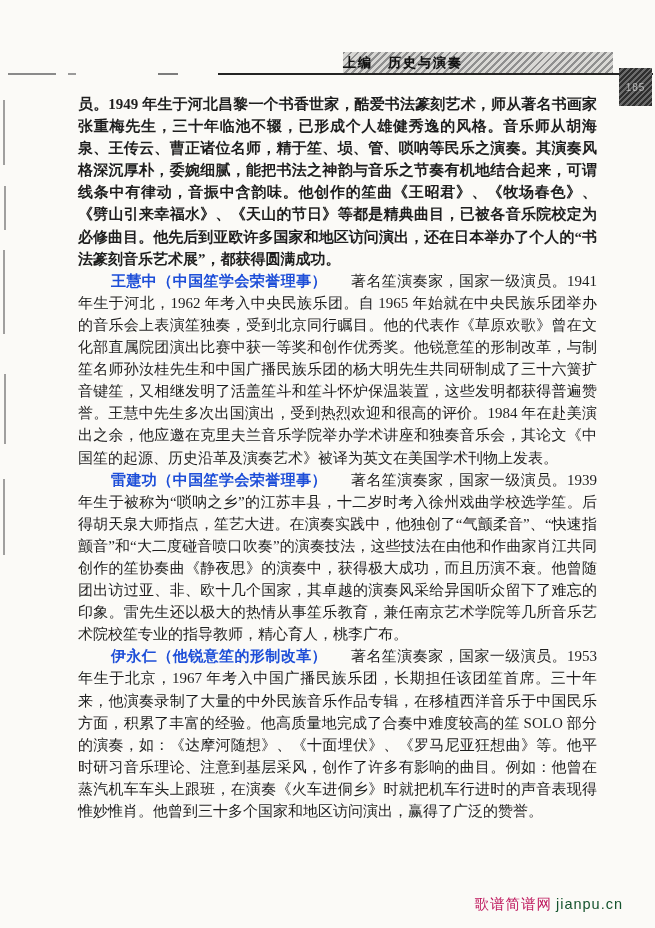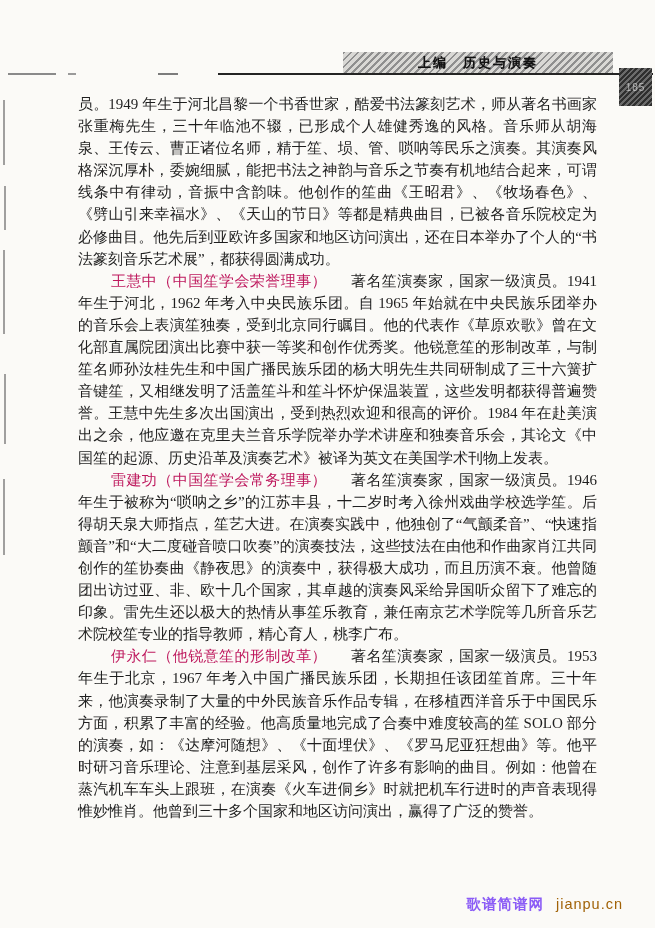--- a/index.html
+++ b/index.html
@@ -9,21 +9,21 @@
     margin:0 auto;
     background:#fbfaf7;
     overflow:hidden;
     font-family:"Liberation Serif","DejaVu Serif",serif;
     color:#1e1e1e;
   }
   
   .header-band{
     position:absolute;left:343px;top:52px;width:270px;height:21px;
     background:repeating-linear-gradient(135deg,#8f8f8f 0 2px,#d9d8d5 2px 5px);
-    display:flex;align-items:center;justify-content:center;
+    display:flex;align-items:center;justify-content:flex-start;
     padding-right:0;box-sizing:border-box;
   }
   .header-band .header-text{
     font-family:"Liberation Sans","DejaVu Sans",sans-serif;
     font-weight:bold;font-size:13px;color:#111;
     letter-spacing:2px;white-space:nowrap;
     text-shadow:0 0 1px rgba(0,0,0,.4);
   }
   
   .header-rule{
@@ -44,40 +44,40 @@
     font-family:"Liberation Sans","DejaVu Sans",sans-serif;
     font-size:10px;color:rgba(235,235,235,.65);letter-spacing:1px;
   }
   
   .body-text{
     position:absolute;left:78px;top:93px;width:519px;
     font-size:15px;line-height:22.1px;
     text-align:justify;text-justify:inter-ideograph;
   }
   .para{margin:0;text-indent:2.2em;}
-  .para.no-indent{text-indent:0;}
+  .para.no-indent{text-indent:0;font-weight:bold;}
   .para-heading{
     font-family:"Liberation Sans","DejaVu Sans",sans-serif;
-    font-weight:normal;color:#be185d;margin-right:1.6em;
+    font-weight:bold;color:#1d4ed8;margin-right:1.6em;
   }
   
   .scan-mark{position:absolute;width:2px;background:#6f6f6f;opacity:.65;}
   .m1{left:3px;top:100px;height:65px;}
   .m2{left:4px;top:186px;height:44px;}
   .m3{left:3px;top:250px;height:84px;}
   .m4{left:4px;top:374px;height:70px;}
   .m5{left:3px;top:479px;height:76px;}
   
   .watermark{
     position:absolute;right:32px;bottom:14px;
     font-size:14.5px;letter-spacing:1px;white-space:nowrap;
     font-family:"Liberation Sans","DejaVu Sans",sans-serif;
   }
-  .wm-name{color:#8b5cf6;font-weight:bold;}
-  .wm-url{color:#a16207;margin-left:12px;}
+  .wm-name{color:#be185d;}
+  .wm-url{color:#14532d;margin-left:4px;}
 </style>
 </head>
 <body>
 
 <div class="page">
 
   <div class="header-band">
     <span class="header-text">上编　历史与演奏</span>
   </div>
 
@@ -92,21 +92,21 @@
   <div class="scan-mark m3"></div>
   <div class="scan-mark m4"></div>
   <div class="scan-mark m5"></div>
 
   <main class="body-text">
 
     <p class="para no-indent"><span class="para-text">员。1949 年生于河北昌黎一个书香世家，酷爱书法篆刻艺术，师从著名书画家张重梅先生，三十年临池不辍，已形成个人雄健秀逸的风格。音乐师从胡海泉、王传云、曹正诸位名师，精于笙、埙、管、唢呐等民乐之演奏。其演奏风格深沉厚朴，委婉细腻，能把书法之神韵与音乐之节奏有机地结合起来，可谓线条中有律动，音振中含韵味。他创作的笙曲《王昭君》、《牧场春色》、《劈山引来幸福水》、《天山的节日》等都是精典曲目，已被各音乐院校定为必修曲目。他先后到亚欧许多国家和地区访问演出，还在日本举办了个人的“书法篆刻音乐艺术展”，都获得圆满成功。</span></p>
 
     <p class="para"><b class="para-heading">王慧中（中国笙学会荣誉理事）</b><span class="para-text">著名笙演奏家，国家一级演员。1941 年生于河北，1962 年考入中央民族乐团。自 1965 年始就在中央民族乐团举办的音乐会上表演笙独奏，受到北京同行瞩目。他的代表作《草原欢歌》曾在文化部直属院团演出比赛中获一等奖和创作优秀奖。他锐意笙的形制改革，与制笙名师孙汝桂先生和中国广播民族乐团的杨大明先生共同研制成了三十六簧扩音键笙，又相继发明了活盖笙斗和笙斗怀炉保温装置，这些发明都获得普遍赞誉。王慧中先生多次出国演出，受到热烈欢迎和很高的评价。1984 年在赴美演出之余，他应邀在克里夫兰音乐学院举办学术讲座和独奏音乐会，其论文《中国笙的起源、历史沿革及演奏艺术》被译为英文在美国学术刊物上发表。</span></p>
 
-    <p class="para"><b class="para-heading">雷建功（中国笙学会常务理事）</b><span class="para-text">著名笙演奏家，国家一级演员。1946 年生于被称为“唢呐之乡”的江苏丰县，十二岁时考入徐州戏曲学校选学笙。后得胡天泉大师指点，笙艺大进。在演奏实践中，他独创了“气颤柔音”、“快速指颤音”和“大二度碰音喷口吹奏”的演奏技法，这些技法在由他和作曲家肖江共同创作的笙协奏曲《静夜思》的演奏中，获得极大成功，而且历演不衰。他曾随团出访过亚、非、欧十几个国家，其卓越的演奏风采给异国听众留下了难忘的印象。雷先生还以极大的热情从事笙乐教育，兼任南京艺术学院等几所音乐艺术院校笙专业的指导教师，精心育人，桃李广布。</span></p>
+    <p class="para"><b class="para-heading">雷建功（中国笙学会荣誉理事）</b><span class="para-text">著名笙演奏家，国家一级演员。1939 年生于被称为“唢呐之乡”的江苏丰县，十二岁时考入徐州戏曲学校选学笙。后得胡天泉大师指点，笙艺大进。在演奏实践中，他独创了“气颤柔音”、“快速指颤音”和“大二度碰音喷口吹奏”的演奏技法，这些技法在由他和作曲家肖江共同创作的笙协奏曲《静夜思》的演奏中，获得极大成功，而且历演不衰。他曾随团出访过亚、非、欧十几个国家，其卓越的演奏风采给异国听众留下了难忘的印象。雷先生还以极大的热情从事笙乐教育，兼任南京艺术学院等几所音乐艺术院校笙专业的指导教师，精心育人，桃李广布。</span></p>
 
     <p class="para"><b class="para-heading">伊永仁（他锐意笙的形制改革）</b><span class="para-text">著名笙演奏家，国家一级演员。1953 年生于北京，1967 年考入中国广播民族乐团，长期担任该团笙首席。三十年来，他演奏录制了大量的中外民族音乐作品专辑，在移植西洋音乐于中国民乐方面，积累了丰富的经验。他高质量地完成了合奏中难度较高的笙 SOLO 部分的演奏，如：《达摩河随想》、《十面埋伏》、《罗马尼亚狂想曲》等。他平时研习音乐理论、注意到基层采风，创作了许多有影响的曲目。例如：他曾在蒸汽机车车头上跟班，在演奏《火车进侗乡》时就把机车行进时的声音表现得惟妙惟肖。他曾到三十多个国家和地区访问演出，赢得了广泛的赞誉。</span></p>
 
 
   </main>
 
   <div class="watermark">
     <span class="wm-name">歌谱简谱网</span><span class="wm-url">jianpu.cn</span>
   </div>
 

